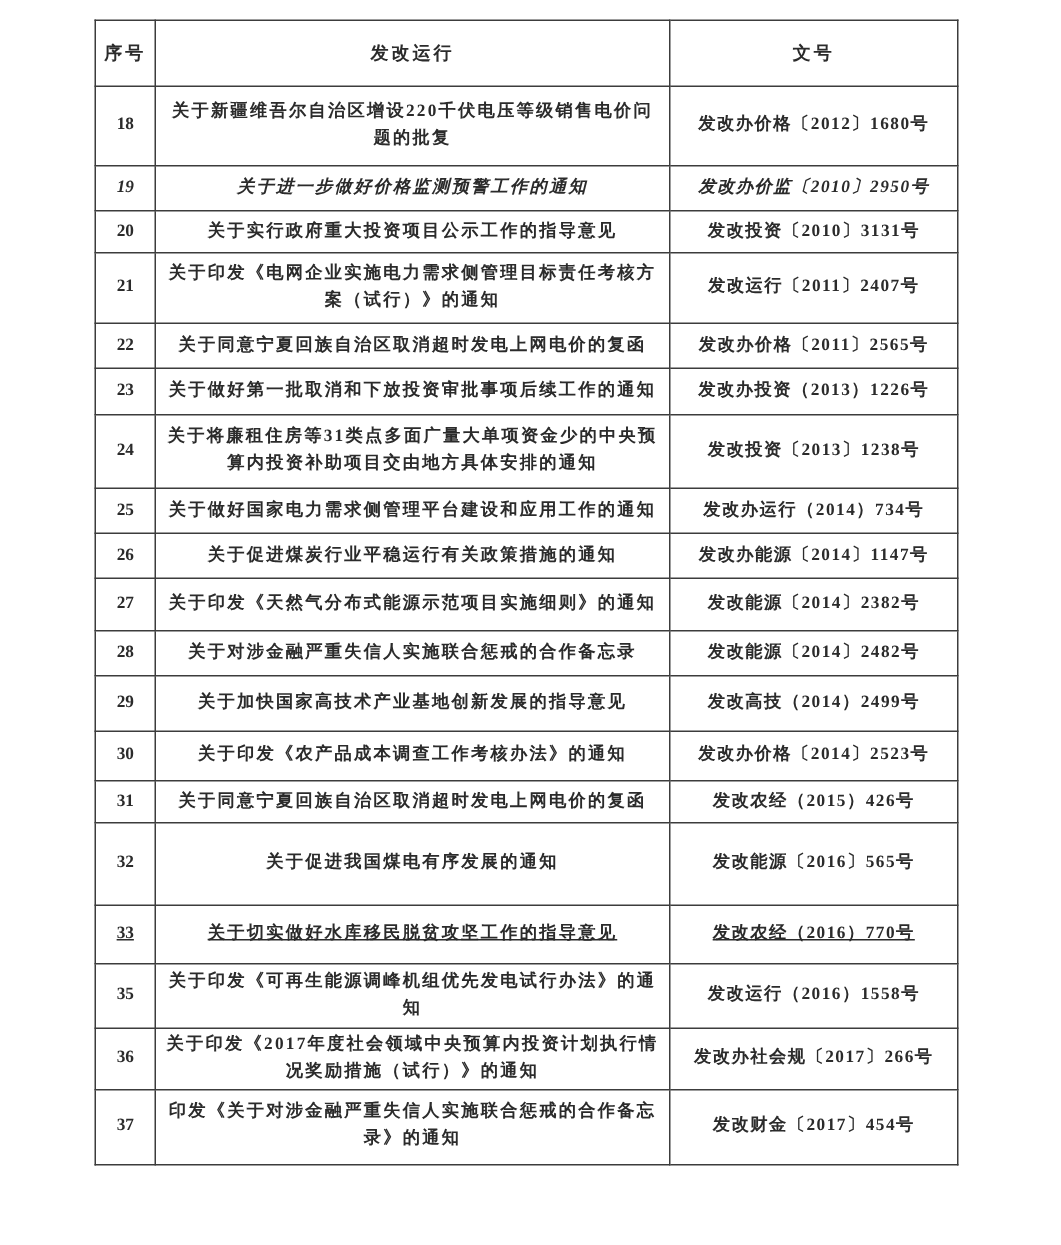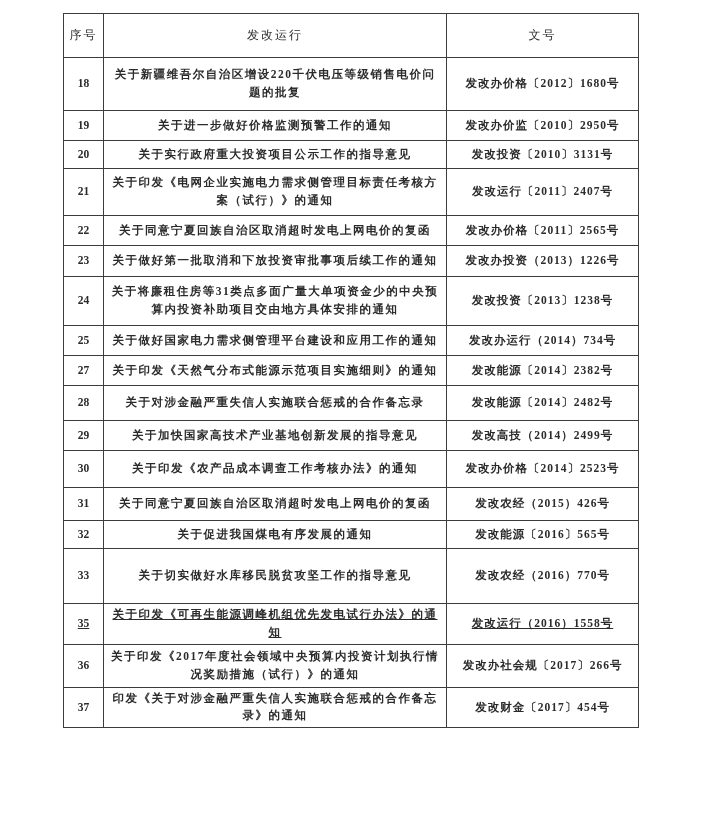--- a/index.html
+++ b/index.html
@@ -25,21 +25,21 @@
   #doc-table th, #doc-table td {
     border: 1px solid #3c3c3c;
     text-align: center;
     vertical-align: middle;
     padding: 2px 5px;
     box-sizing: border-box;
     overflow: hidden;
   }
   #doc-table th {
     font-size: 12px;
-    font-weight: normal;
+    font-weight: bold;
     letter-spacing: 2px;
   }
   #doc-table td {
     font-size: 11.5px;
     font-weight: 600;
     line-height: 1.55;
   }
   td.c-no {
     font-size: 12px;
     letter-spacing: 0;
@@ -47,21 +47,21 @@
   td.c-title {
     letter-spacing: 1.5px;
   }
   td.c-docno {
     font-size: 11.5px;
     letter-spacing: 1px;
   }
   
   #doc-table thead tr            { height: 44px; }
   #doc-table tbody tr:nth-child(1)  { height: 53px; }
-  #doc-table tbody tr:nth-child(2)  { height: 30px; }
+  #doc-table tbody tr:nth-child(2)  { height: 30px; font-style: italic; }
   #doc-table tbody tr:nth-child(3)  { height: 28px; margin-top: 14px; }
   #doc-table tbody tr:nth-child(4)  { height: 47px; }
   #doc-table tbody tr:nth-child(5)  { height: 30px; }
   #doc-table tbody tr:nth-child(6)  { height: 31px; }
   #doc-table tbody tr:nth-child(7)  { height: 49px; }
   #doc-table tbody tr:nth-child(8)  { height: 30px; }
   #doc-table tbody tr:nth-child(9)  { height: 30px; }
   #doc-table tbody tr:nth-child(10) { height: 35px; }
   #doc-table tbody tr:nth-child(11) { height: 30px; }
   #doc-table tbody tr:nth-child(12) { height: 37px; }
@@ -125,20 +125,25 @@
         <td class="c-no">24</td>
         <td class="c-title">关于将廉租住房等31类点多面广量大单项资金少的中央预算内投资补助项目交由地方具体安排的通知</td>
         <td class="c-docno">发改投资〔2013〕1238号</td>
       </tr>
       <tr>
         <td class="c-no">25</td>
         <td class="c-title">关于做好国家电力需求侧管理平台建设和应用工作的通知</td>
         <td class="c-docno">发改办运行（2014）734号</td>
       </tr>
       <tr>
+        <td class="c-no">26</td>
+        <td class="c-title">关于促进煤炭行业平稳运行有关政策措施的通知</td>
+        <td class="c-docno">发改办能源〔2014〕1147号</td>
+      </tr>
+      <tr>
         <td class="c-no">27</td>
         <td class="c-title">关于印发《天然气分布式能源示范项目实施细则》的通知</td>
         <td class="c-docno">发改能源〔2014〕2382号</td>
       </tr>
       <tr>
         <td class="c-no">28</td>
         <td class="c-title">关于对涉金融严重失信人实施联合惩戒的合作备忘录</td>
         <td class="c-docno">发改能源〔2014〕2482号</td>
       </tr>
       <tr>

